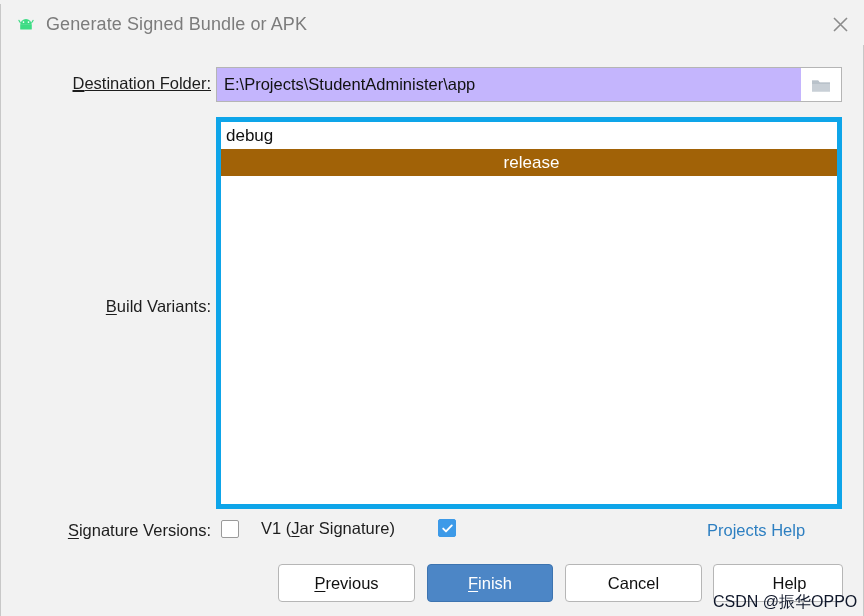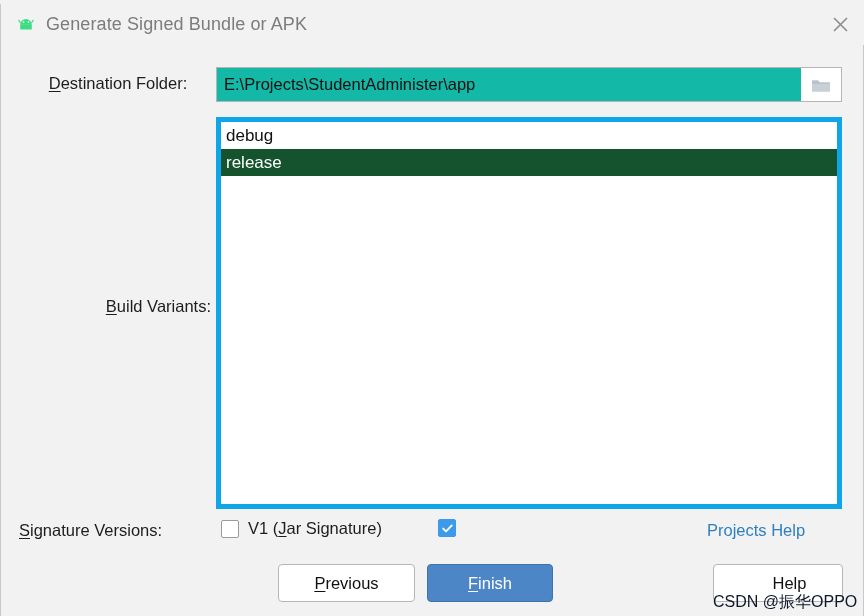--- a/index.html
+++ b/index.html
@@ -60,32 +60,33 @@
     cursor: pointer;
   }
   .close-btn svg { display:block; }
 
   
   .dest-label {
     position: absolute;
     left: 24px;
     top: 70px;
     width: 186px;
-    text-align: center;
+    text-align: right;
     font-size: 16.5px;
     color: #1d1d1d;
     white-space: nowrap;
+    text-decoration: underline;
   }
   .dest-field-wrap {
     position: absolute;
     left: 215px;
     top: 63px;
     width: 626px;
     height: 35px;
-    background: #14b8a6;
+    background: #c4b5fd;
     border: 1px solid #b5b5b5;
     box-sizing: border-box;
     display: flex;
     align-items: center;
   }
   .dest-value {
     flex: 1;
     padding-left: 7px;
     font-size: 16.5px;
     color: #111111;
@@ -127,30 +128,32 @@
   .variant-item {
     height: 27px;
     line-height: 27px;
     padding-left: 5px;
     font-size: 17px;
     color: #101010;
     white-space: nowrap;
     cursor: pointer;
   }
   .variant-item.selected {
-    background: #14532d;
+    background: #a16207;
     color: #ffffff;
+    text-align: center;
   }
 
   
   .sig-label {
     position: absolute;
     left: 18px;
     top: 517px;
     width: 192px;
+    text-align: right;
     font-size: 16.5px;
     color: #1d1d1d;
     white-space: nowrap;
   }
   .check-row {
     position: absolute;
     top: 515px;
     display: flex;
     align-items: center;
     cursor: pointer;
@@ -167,21 +170,21 @@
     display: flex;
     align-items: center;
     justify-content: center;
     flex: none;
   }
   .cbox.checked {
     background: #3d9ae8;
     border-color: #3d9ae8;
   }
   .check-text {
-    margin-left: 9px;
+    margin-left: 22px;
     font-size: 16.5px;
     color: #1d1d1d;
     white-space: nowrap;
   }
   .sig-help {
     position: absolute;
     left: 706px;
     top: 517px;
     font-size: 16.5px;
     color: #2d7fc1;
@@ -293,17 +296,18 @@
   <div class="sig-help">Projects Help</div>
 
   <div class="btn btn-previous">
       <span class="u">P</span>
       <span>revious</span>
     </div>
   <div class="btn btn-finish">
       <span class="u">F</span>
       <span>inish</span>
     </div>
+  <div class="btn btn-cancel">Cancel</div>
   <div class="btn btn-help">Help</div>
 
   <div class="watermark">CSDN @振华OPPO</div>
 
 </div>
 
 </body></html>

